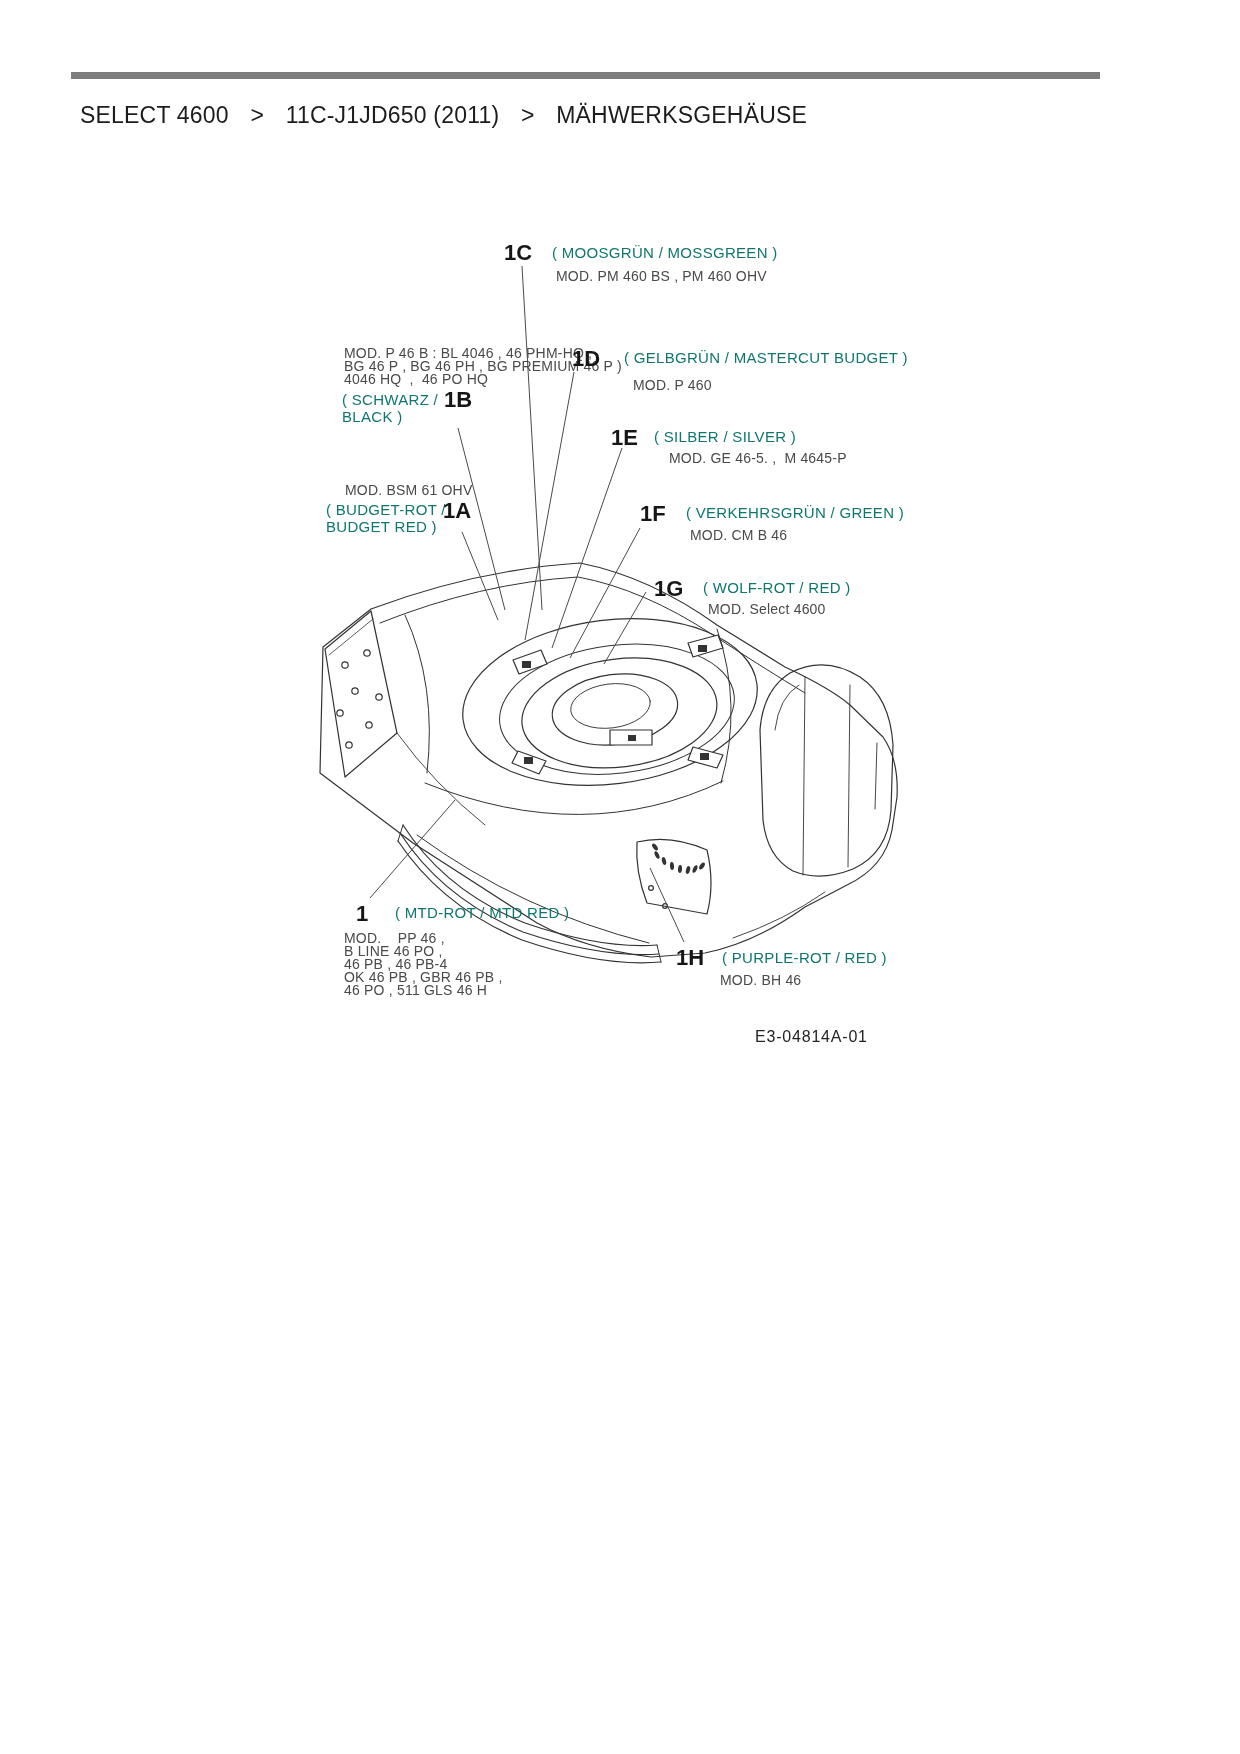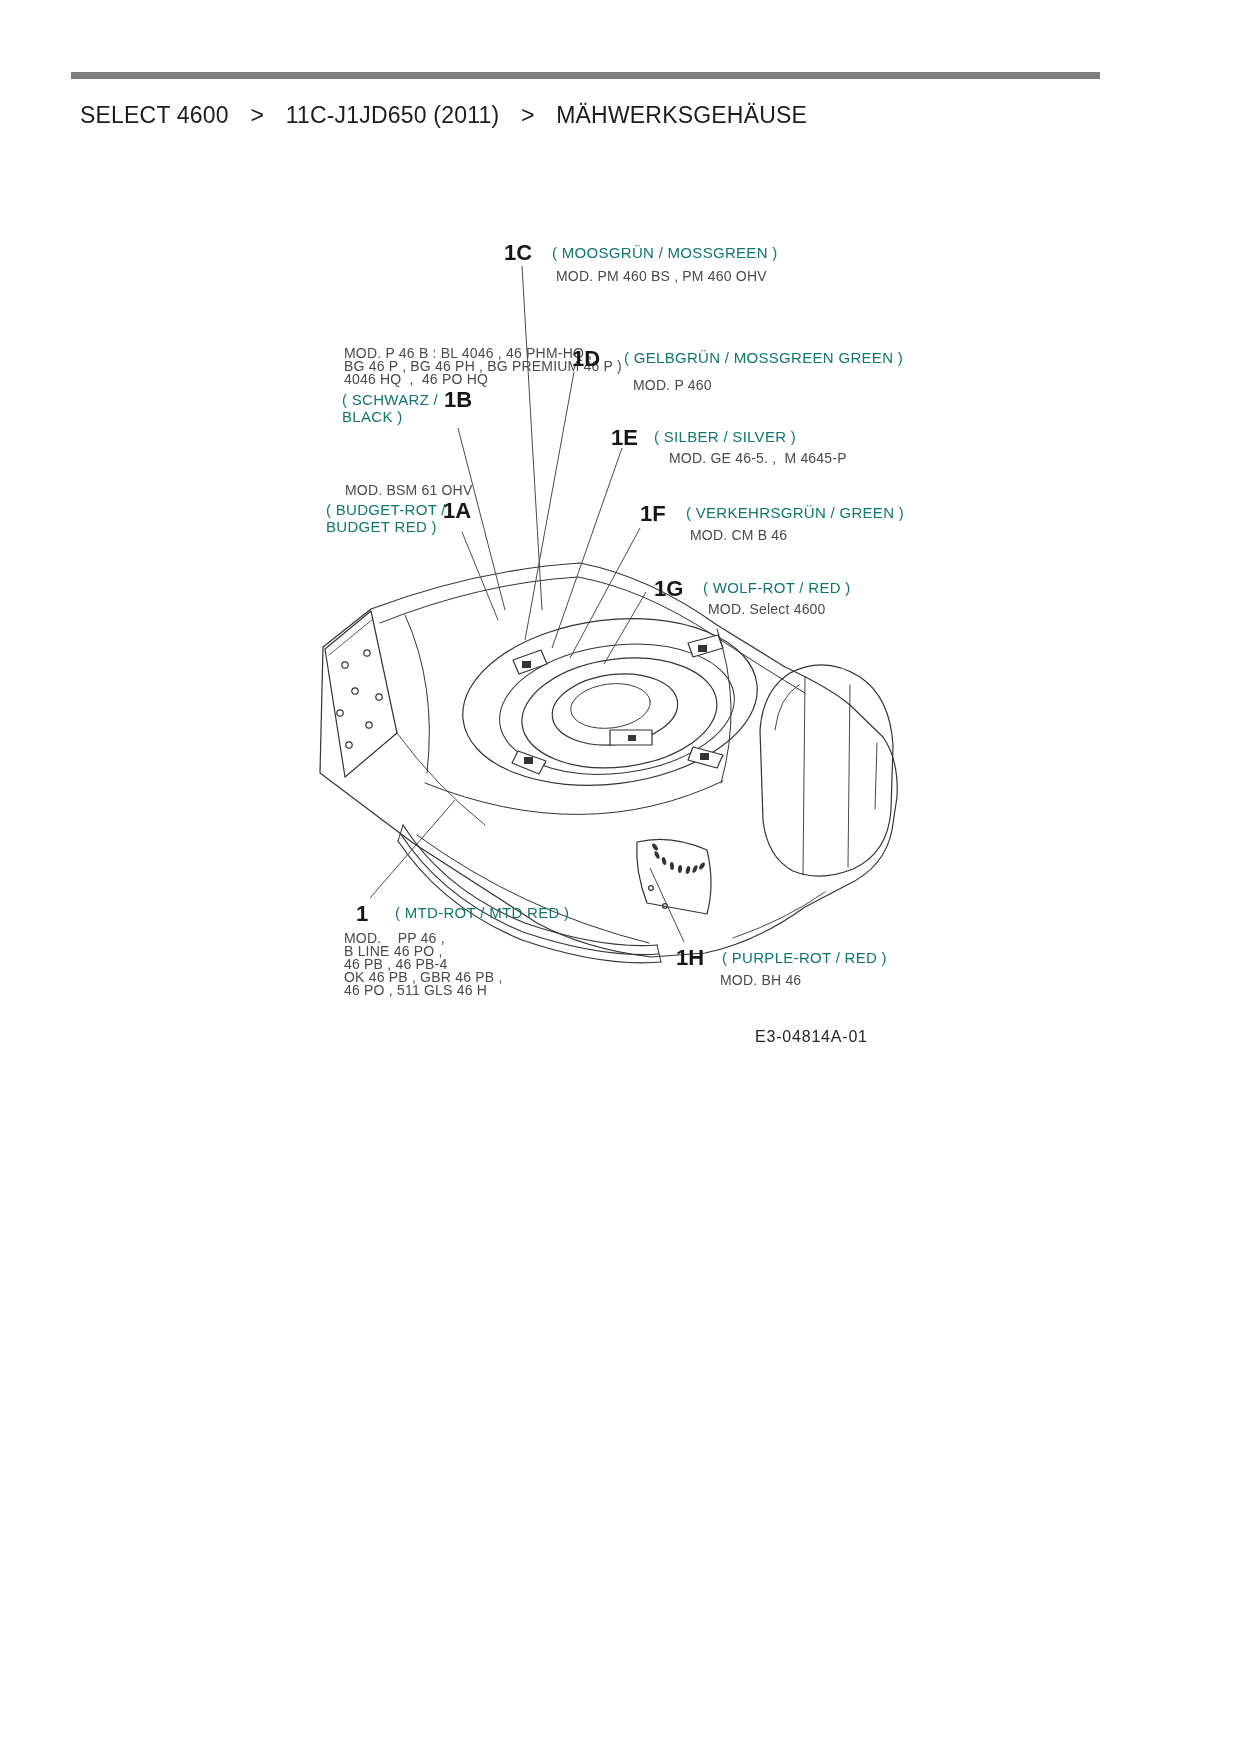--- a/index.html
+++ b/index.html
@@ -120,21 +120,21 @@
   <span class="mod-block" style="left:556px;top:270px">MOD. PM 460 BS , PM 460 OHV</span>
 
   <span class="mod-block" style="left:344px;top:347px">MOD. P 46 B : BL 4046 , 46 PHM-HQ ,
 BG 46 P , BG 46 PH , BG PREMIUM 46 P )
 4046 HQ  ,  46 PO HQ</span>
   <span class="color-label" style="left:342px;top:391px">( SCHWARZ /
 BLACK )</span>
   <span class="callout-num" style="left:444px;top:387px">1B</span>
 
   <span class="callout-num" style="left:572px;top:346px">1D</span>
-  <span class="color-label" style="left:624px;top:349px">( GELBGRÜN / MOSSGREEN GREEN )</span>
+  <span class="color-label" style="left:624px;top:349px">( GELBGRÜN / MASTERCUT BUDGET )</span>
   <span class="mod-block" style="left:633px;top:379px">MOD. P 460</span>
 
   <span class="callout-num" style="left:611px;top:425px">1E</span>
   <span class="color-label" style="left:654px;top:428px">( SILBER / SILVER )</span>
   <span class="mod-block" style="left:669px;top:452px">MOD. GE 46-5. ,  M 4645-P</span>
 
   <span class="mod-block" style="left:345px;top:484px">MOD. BSM 61 OHV</span>
   <span class="color-label" style="left:326px;top:501px">( BUDGET-ROT /
 BUDGET RED )</span>
   <span class="callout-num" style="left:443px;top:498px">1A</span>

